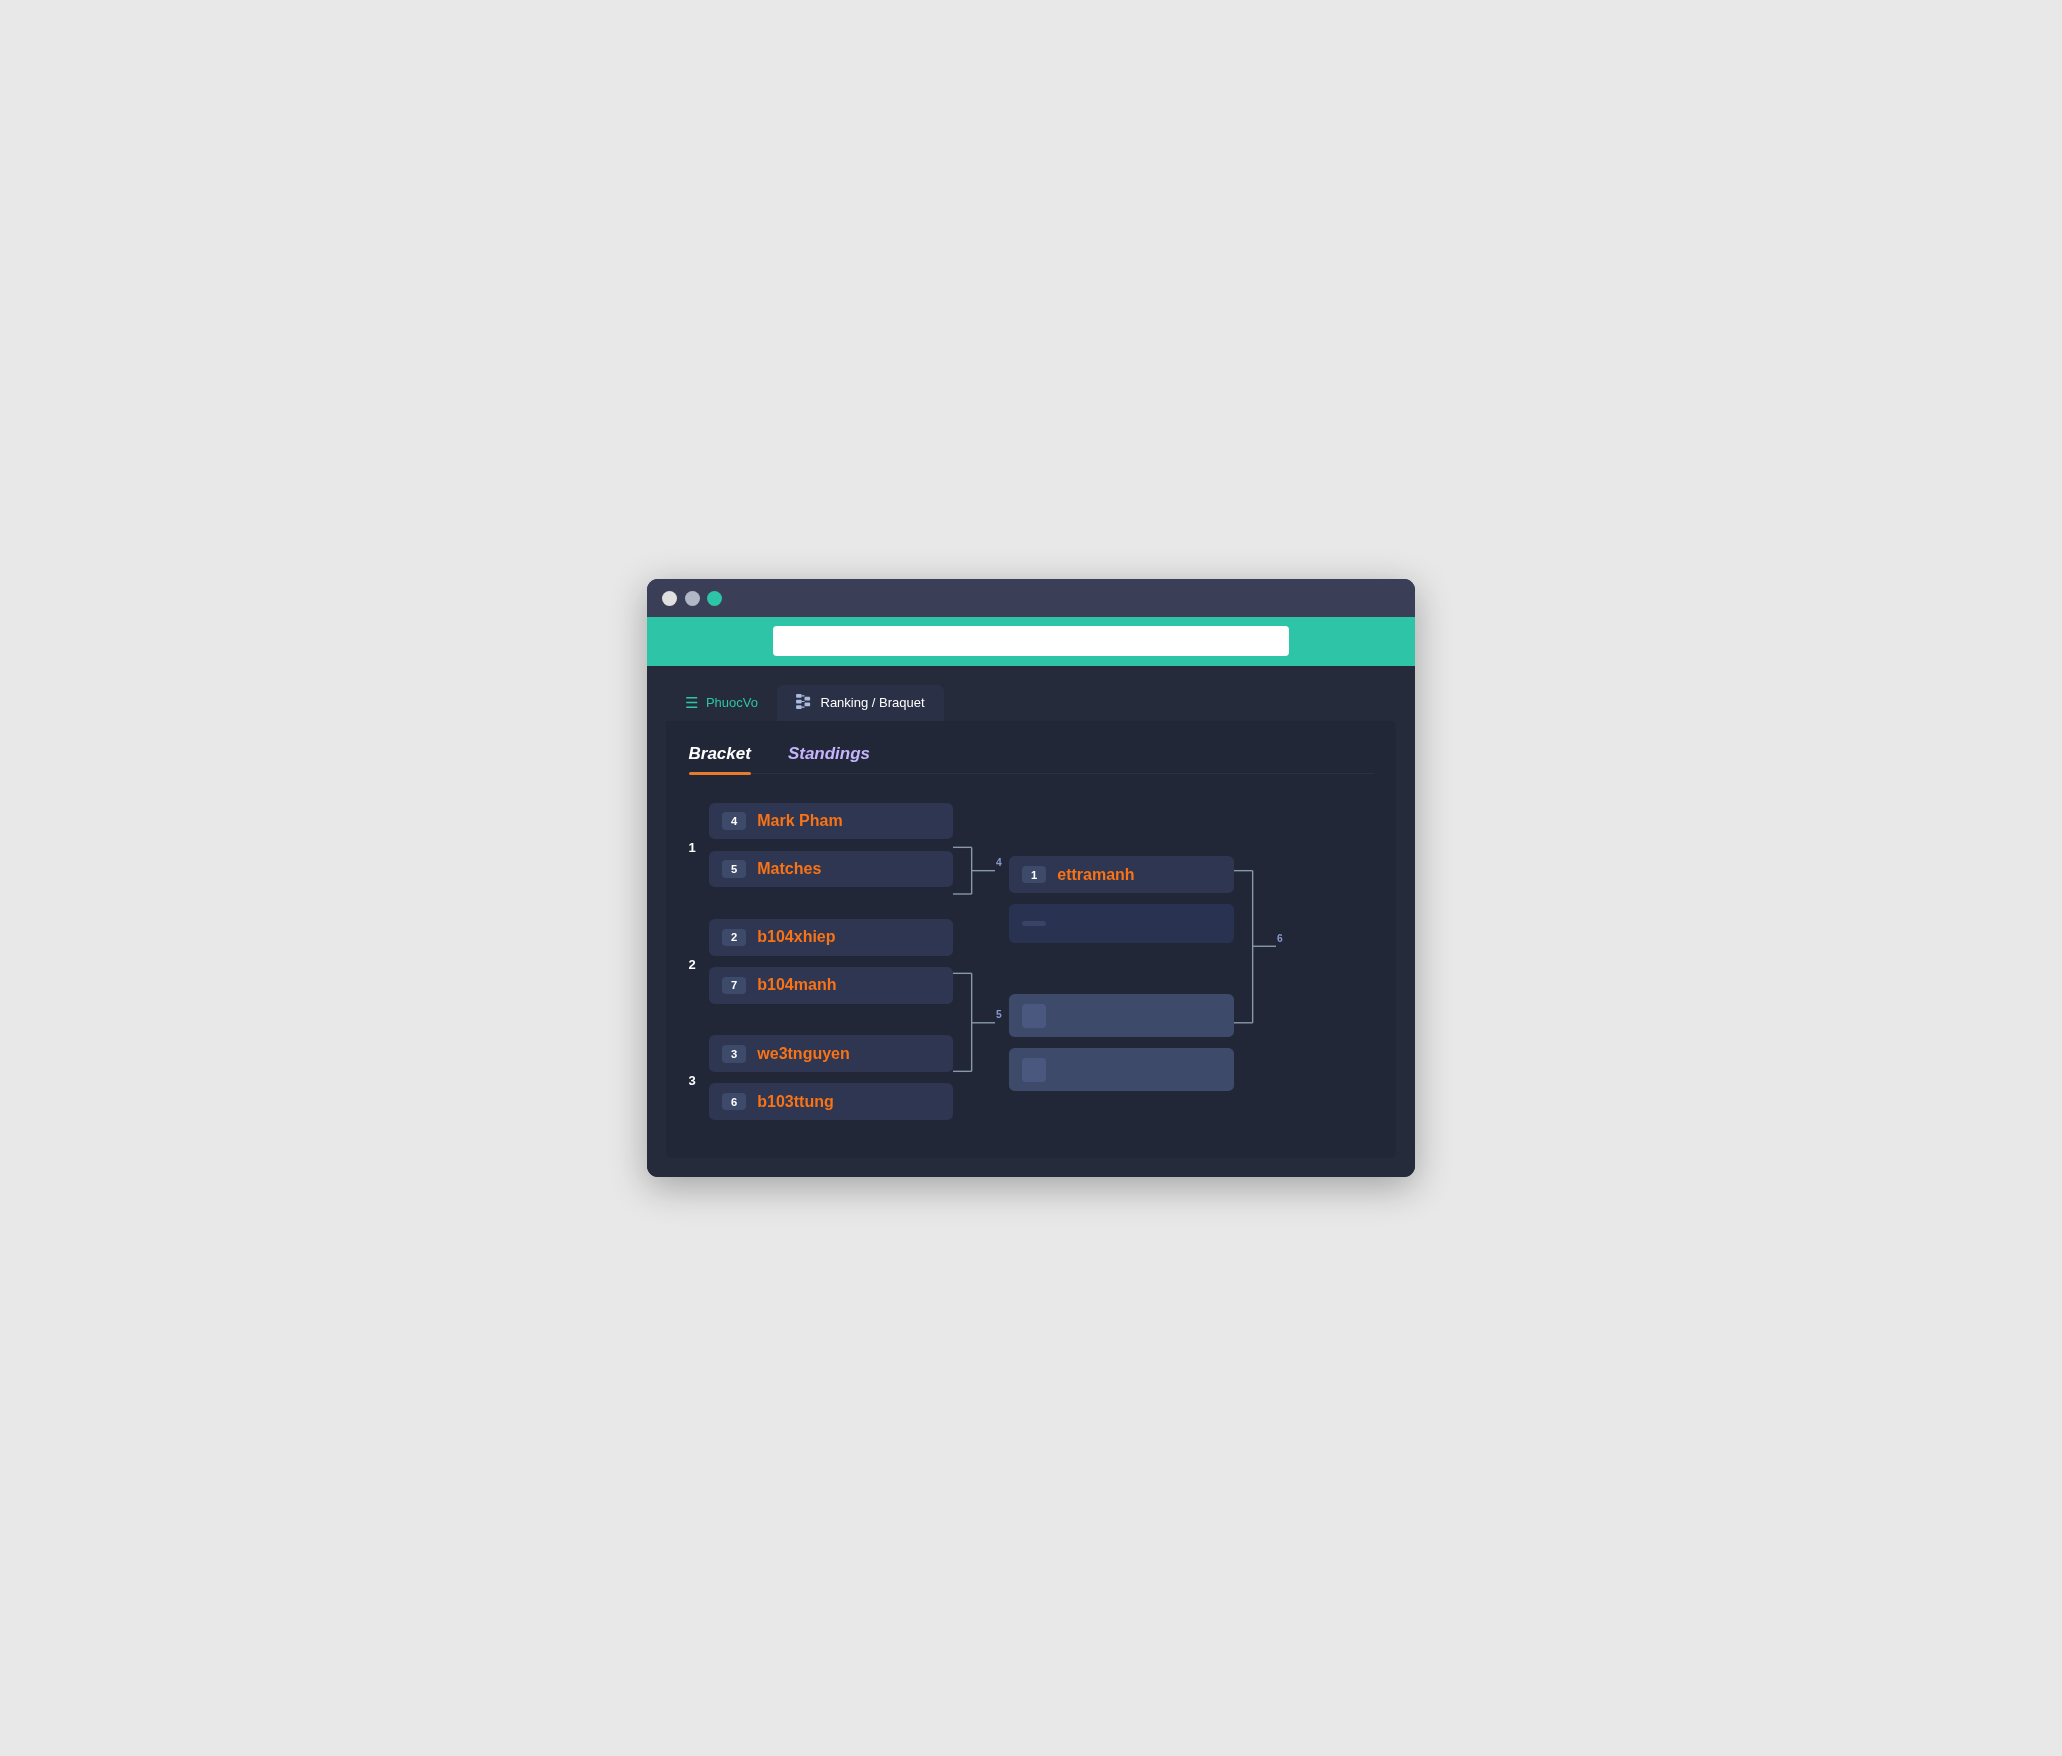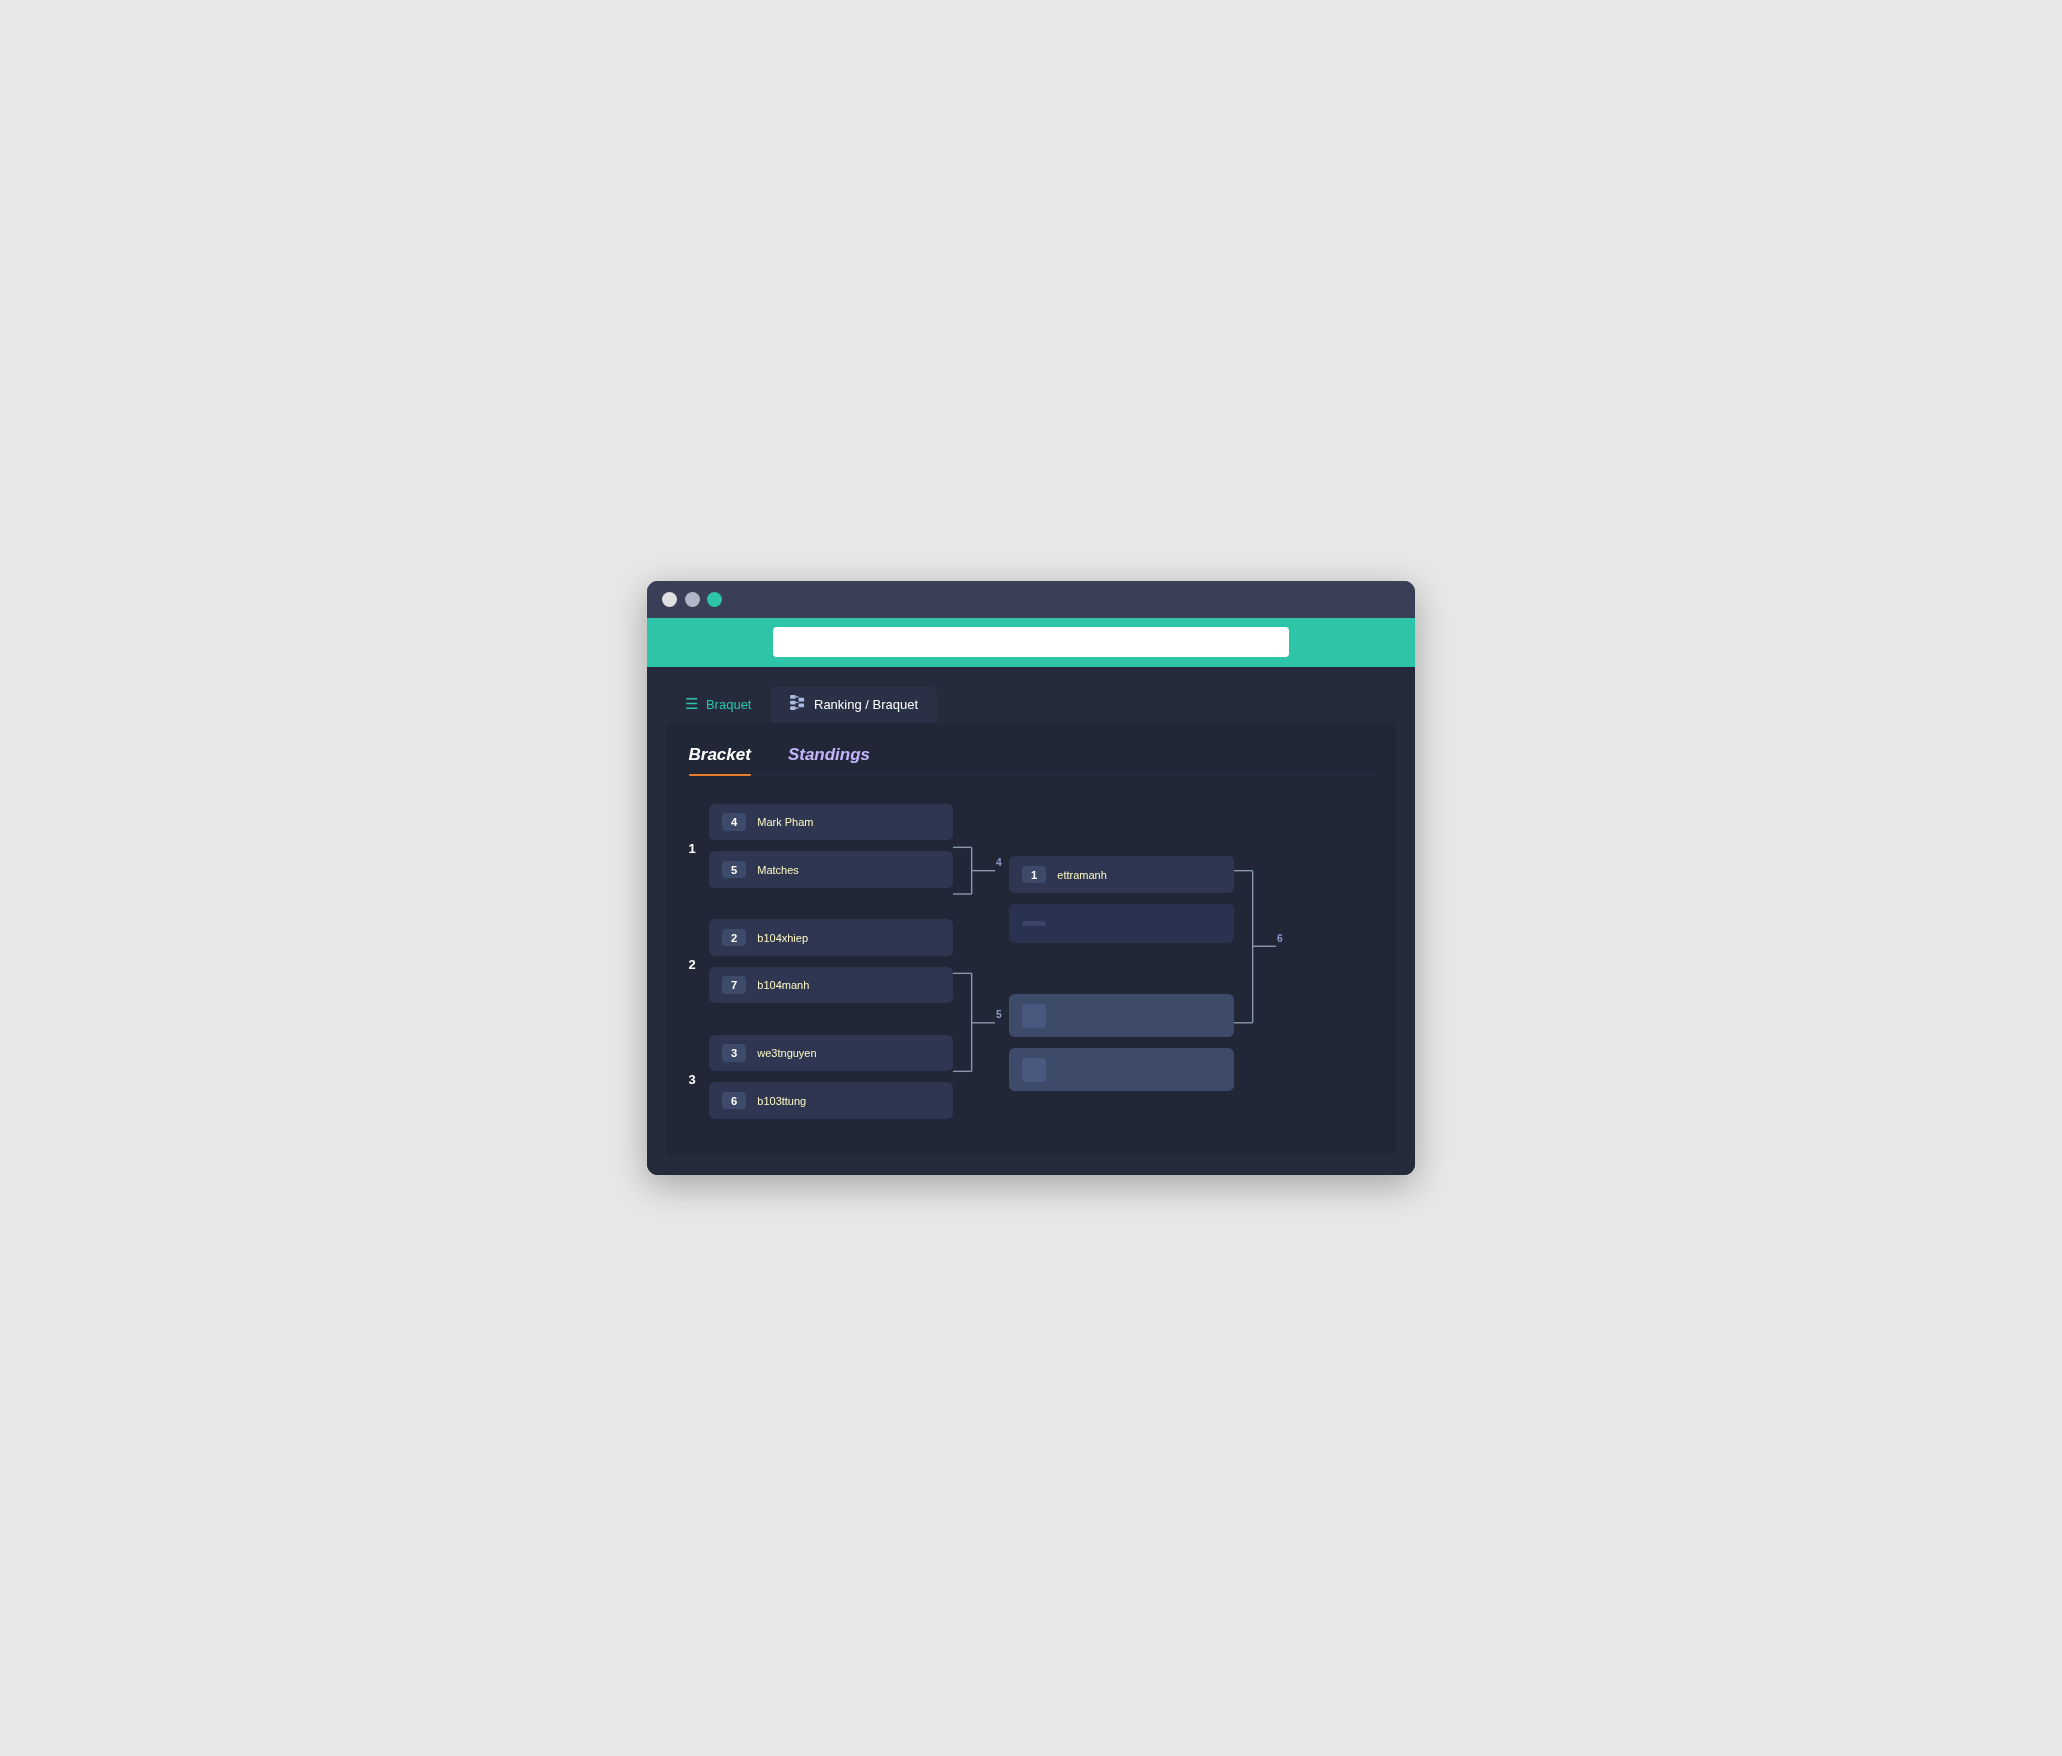--- a/index.html
+++ b/index.html
@@ -157,23 +157,23 @@
       border-radius: 3.7px;
       color: #ffffff;
       font-size: 11.2px;
       font-weight: 700;
       padding: 2.8px 7.5px;
       min-width: 24px;
       text-align: center;
     }
 
     .player-name {
-      color: #fef9c3;
-      font-size: 11px;
-      font-weight: 400;
+      color: #f97316;
+      font-size: 16px;
+      font-weight: 700;
     }
 
     
     .match-card-r2 {
       background: #2e3651;
       border-radius: 5.6px;
       padding: 9.4px 13px;
       display: flex;
       align-items: center;
       gap: 11.2px;
@@ -207,21 +207,21 @@
 
   <div class="browser-toolbar">
     <div class="address-bar"></div>
   </div>
 
   <div class="browser-content">
 
     <div class="tabs">
       <div class="tab tab-inactive">
         <span style="font-size:15px; color:#2ec4a7;">☰</span>
-        <span>Braquet</span>
+        <span>PhuocVo</span>
       </div>
       <div class="tab tab-active">
         <span style="font-size:14px;">
           <svg width="17" height="15" viewBox="0 0 18 16" fill="none" xmlns="http://www.w3.org/2000/svg">
             <rect x="0" y="0" width="6" height="4" rx="1" fill="#aabbdd"></rect>
             <rect x="0" y="6" width="6" height="4" rx="1" fill="#aabbdd"></rect>
             <rect x="0" y="12" width="6" height="4" rx="1" fill="#aabbdd"></rect>
             <rect x="9" y="3" width="6" height="4" rx="1" fill="#aabbdd"></rect>
             <rect x="9" y="9" width="6" height="4" rx="1" fill="#aabbdd"></rect>
             <line x1="6" y1="2" x2="9" y2="2" stroke="#aabbdd" stroke-width="1.2"></line>

